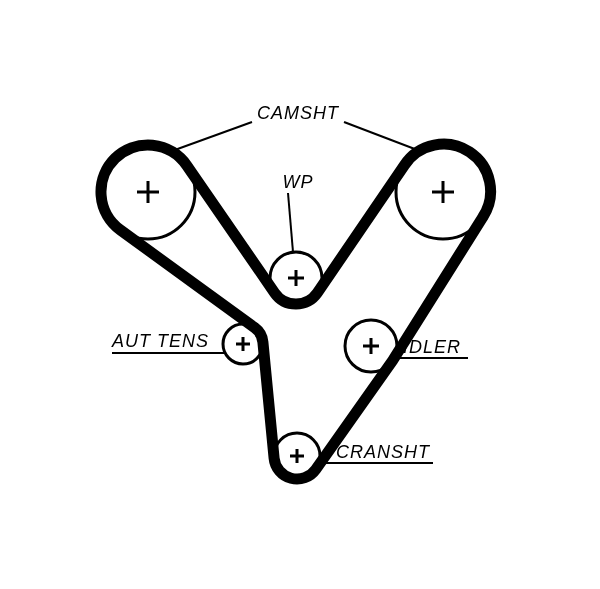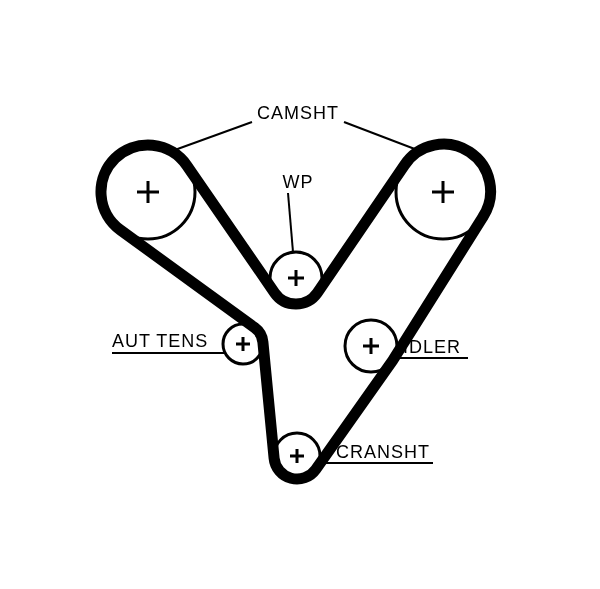--- a/index.html
+++ b/index.html
@@ -1,17 +1,17 @@
 <!DOCTYPE html>
 <html><head>
 <meta charset="utf-8">
 <style>
   html,body{margin:0;padding:0;}
   body{width:600px;height:589px;background:#ffffff;font-family:"Liberation Sans",sans-serif;overflow:hidden;}
-  .stage{width:544px;height:589px;}
+  .stage{width:544px;height:589px;font-style:italic;}
   .pulley{fill:#ffffff;stroke-width:3;}
   .belt{fill:none;stroke-width:11;stroke-linejoin:round;stroke-linecap:round;}
   .mark{fill:none;stroke-width:3;}
   .leader{fill:none;stroke-width:2;}
   .lbl{font-size:18px;letter-spacing:1px;font-family:"Liberation Sans",sans-serif;}
 </style>
 </head>
 <body>
 
 <div class="stage">

